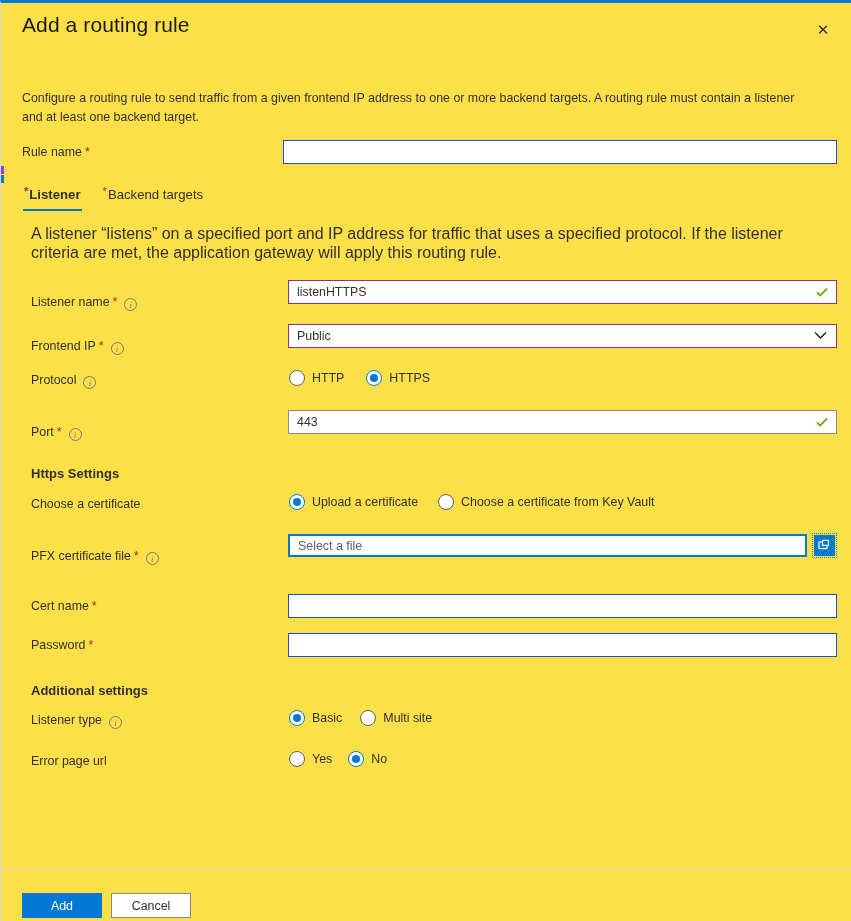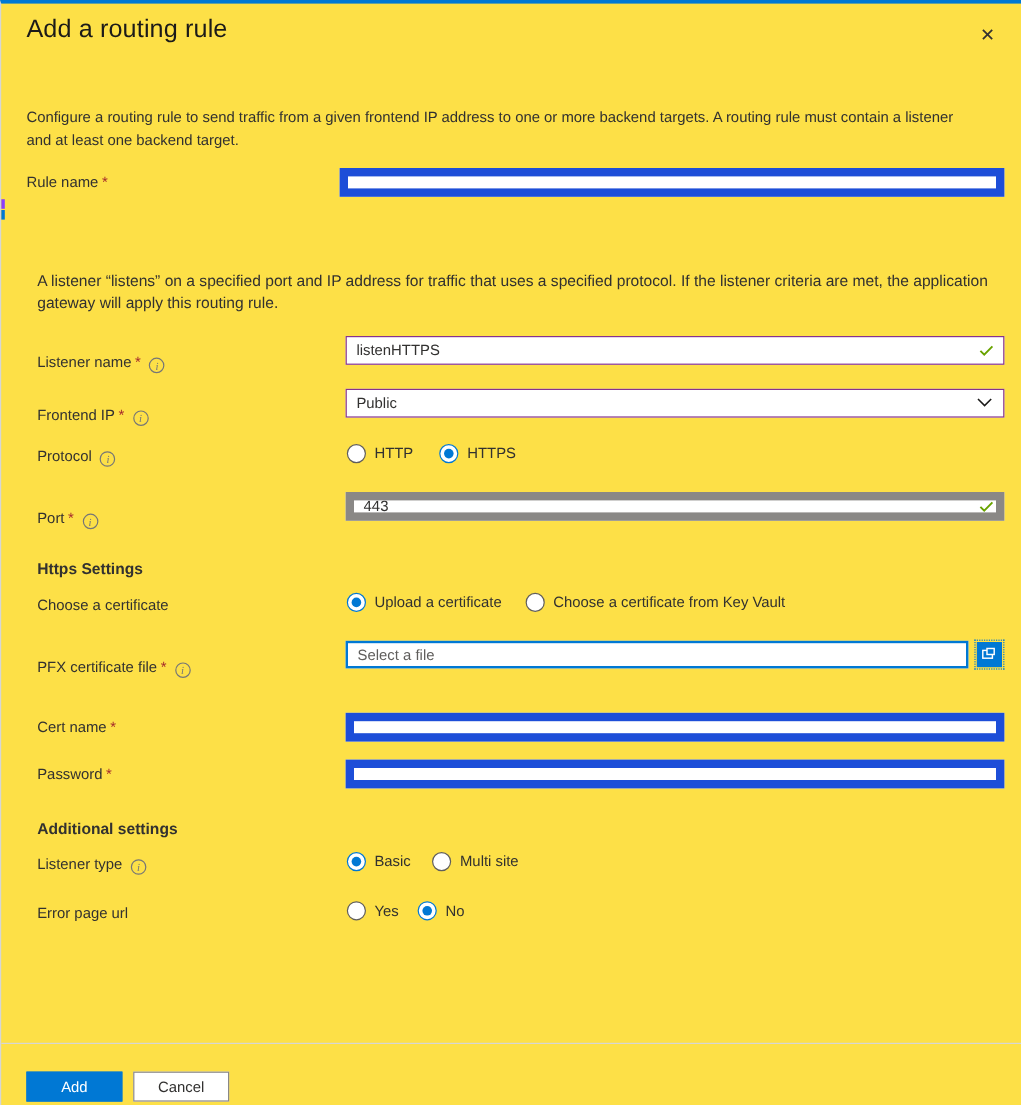--- a/index.html
+++ b/index.html
@@ -91,21 +91,21 @@
     text-align: center;
     line-height: 12px;
     cursor: pointer;
   }
 
   
   .tb {
     position: absolute;
     height: 24px;
     background: #fff;
-    border: 7px solid #1d4ed8;
+    border: 1px solid #1d4ed8;
     font-size: 12.4px;
     color: #323130;
     padding: 0 8px;
     font-family: "Liberation Sans", sans-serif;
     outline: none;
   }
   .tb::placeholder { color: #605e5c; }
   .tb.violet2 { border: 1px solid #86328f; }
   .tb.focusblue { border: 2px solid #0078d4; }
   .checkmark {
@@ -145,21 +145,21 @@
     content: "";
     position: absolute;
     left: 1px; right: 1px; bottom: 0;
     height: 2px;
     background: #0078d4;
   }
   .tab-desc {
     position: absolute;
     left: 30px; top: 222px;
     width: 795px;
-    font-size: 13px;
+    font-size: 16px;
     line-height: 18.5px;
     color: #323130;
   }
 
   
   .section-h {
     position: absolute;
     left: 30px;
     font-size: 13px;
     font-weight: 700;
@@ -279,20 +279,28 @@
   <div class="row" style="top:137px;">
     <span class="lbl">
       <span>Rule name</span><span class="req">*</span>
     </span>
     <input class="tb" type="text" style="left: 282px; top: 0px; width: 554px;" value="">
   </div>
 
   <div class="left-mark"></div>
   <div class="left-mark2"></div>
 
+  <div class="tabs">
+    <div class="tab active">
+      <span class="star">*</span><span>Listener</span>
+    </div>
+    <div class="tab">
+      <span class="star">*</span><span>Backend targets</span>
+    </div>
+  </div>
 
   <div class="tab-desc">A listener “listens” on a specified port and IP address for traffic that uses a specified protocol. If the listener criteria are met, the application gateway will apply this routing rule.</div>
 
   <div class="row" style="top:277px;">
     <span class="lbl indent" style="top:10px;">
       <span>Listener name</span><span class="req">*</span><span class="info-ico">i</span>
     </span>
     <input class="tb violet2" type="text" style="left: 287px; top: 0px; width: 549px; padding-right: 26px;" value="listenHTTPS">
     <svg class="checkmark" style="left:814px; top:5px;" viewBox="0 0 14 14">
       <path d="M2 7.4 L5.2 10.6 L12 3.6" stroke="#69a300" stroke-width="1.6" fill="none"></path>

